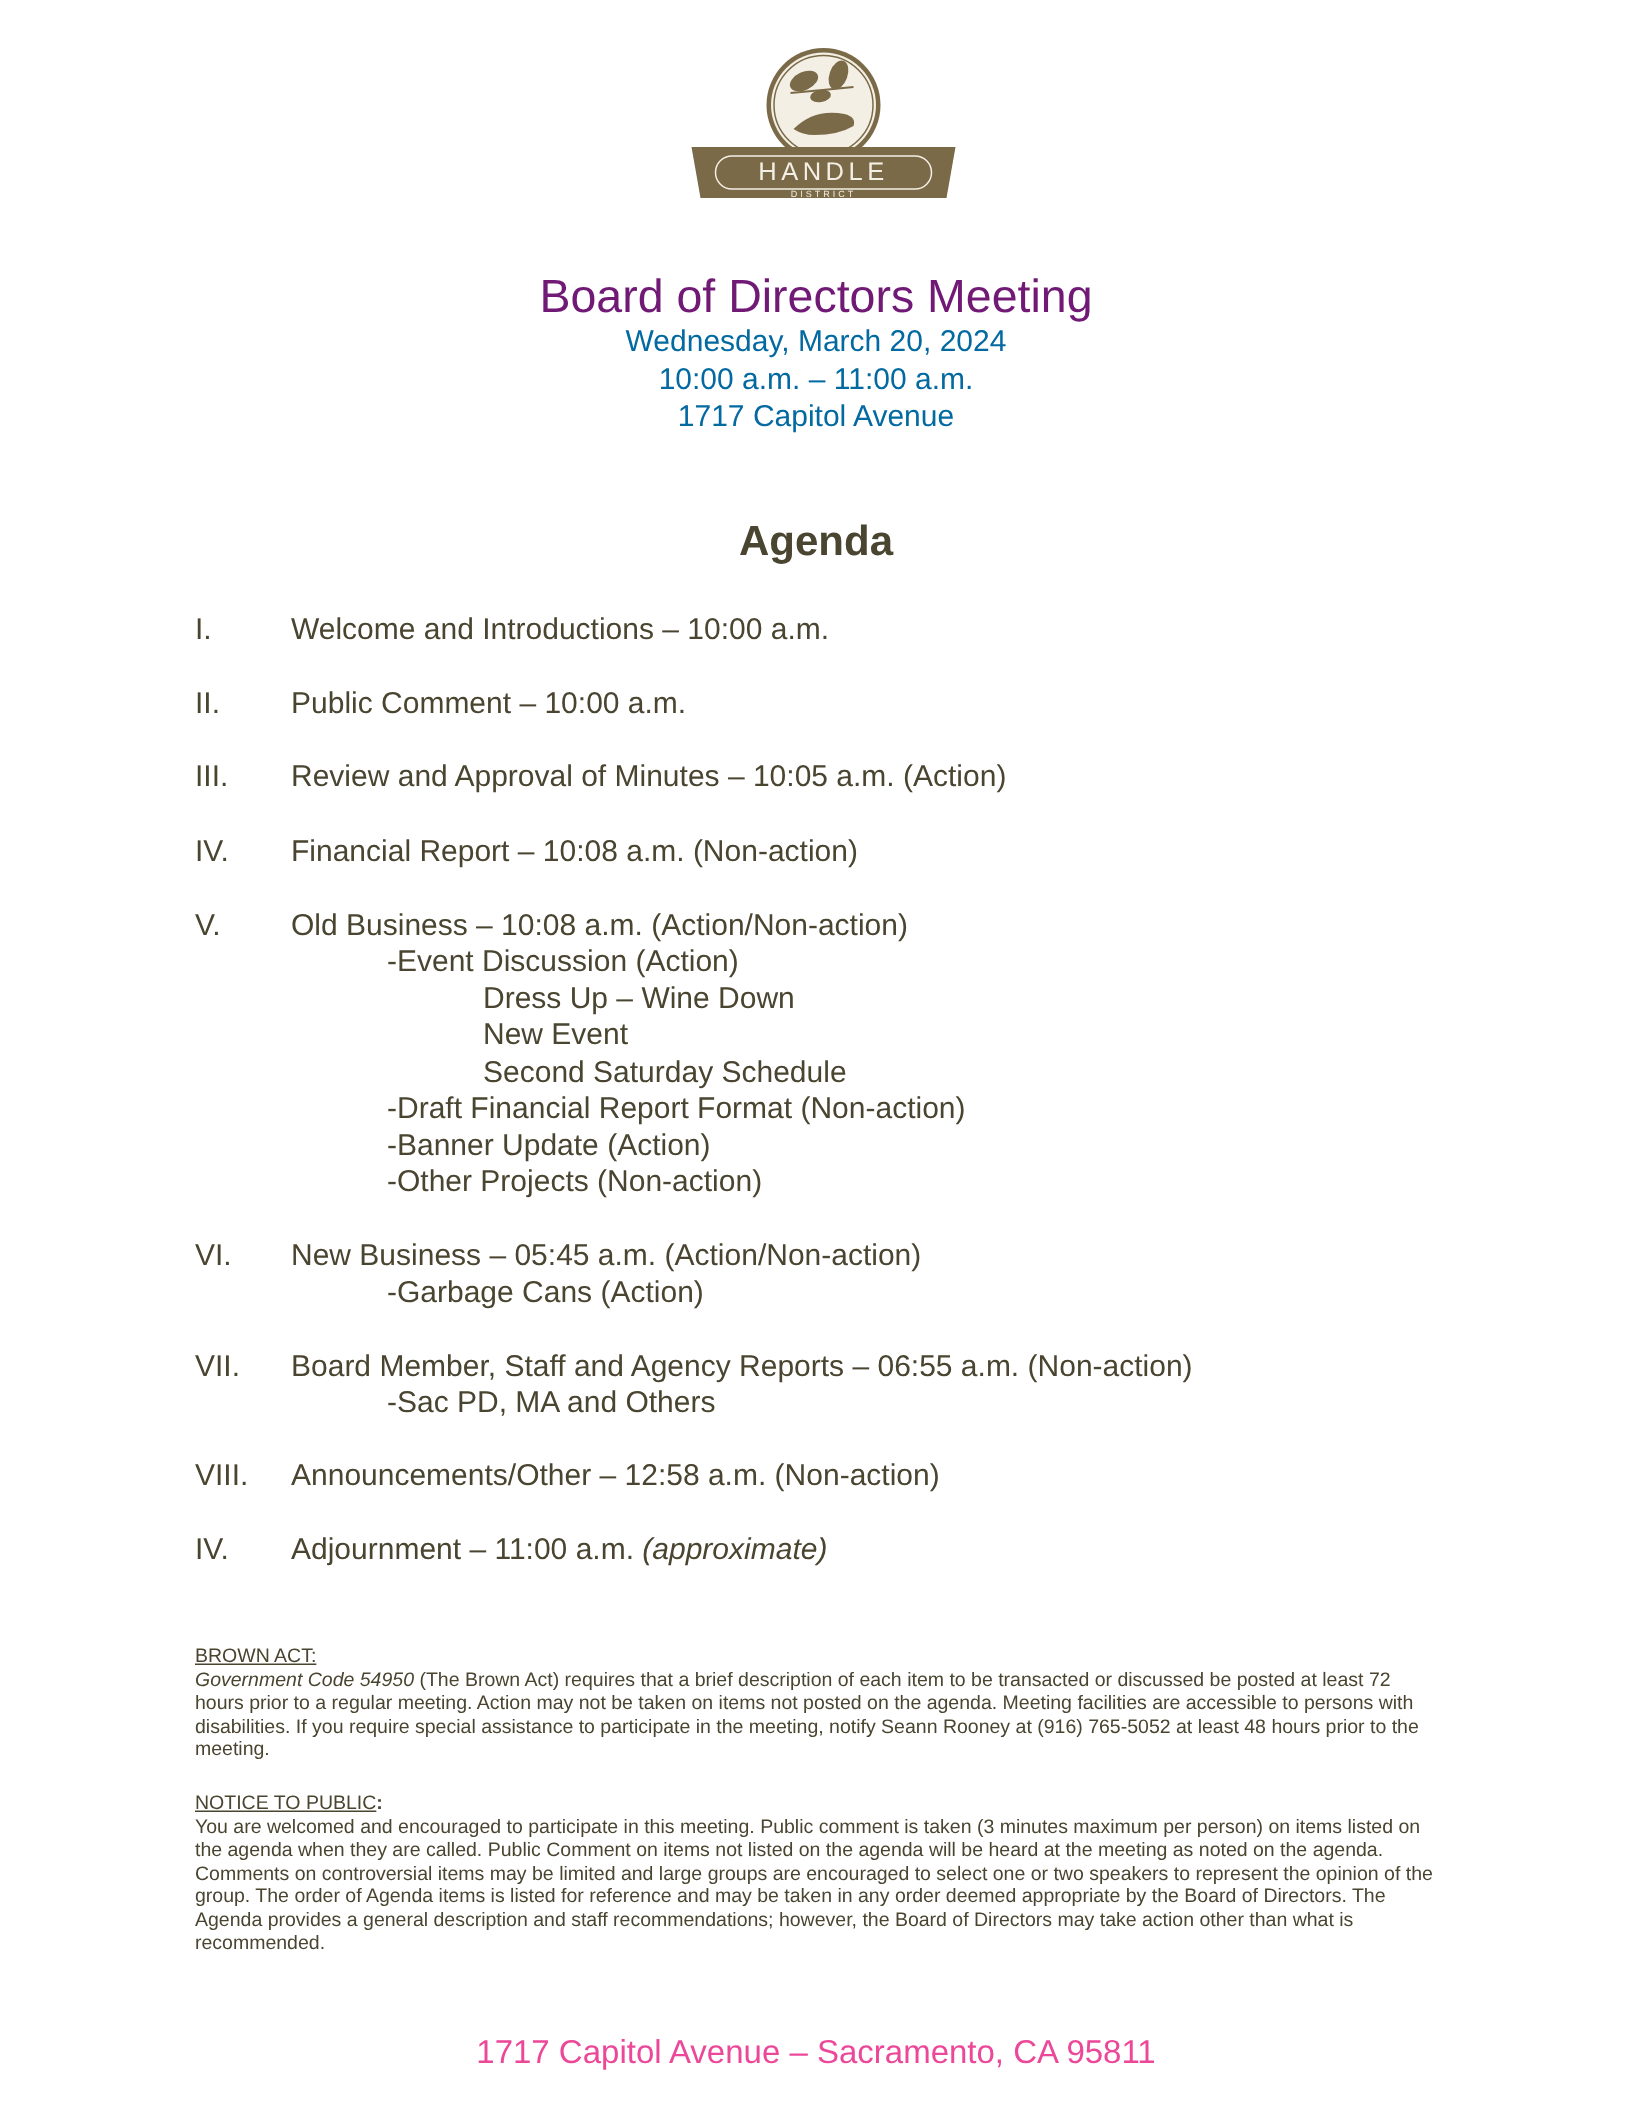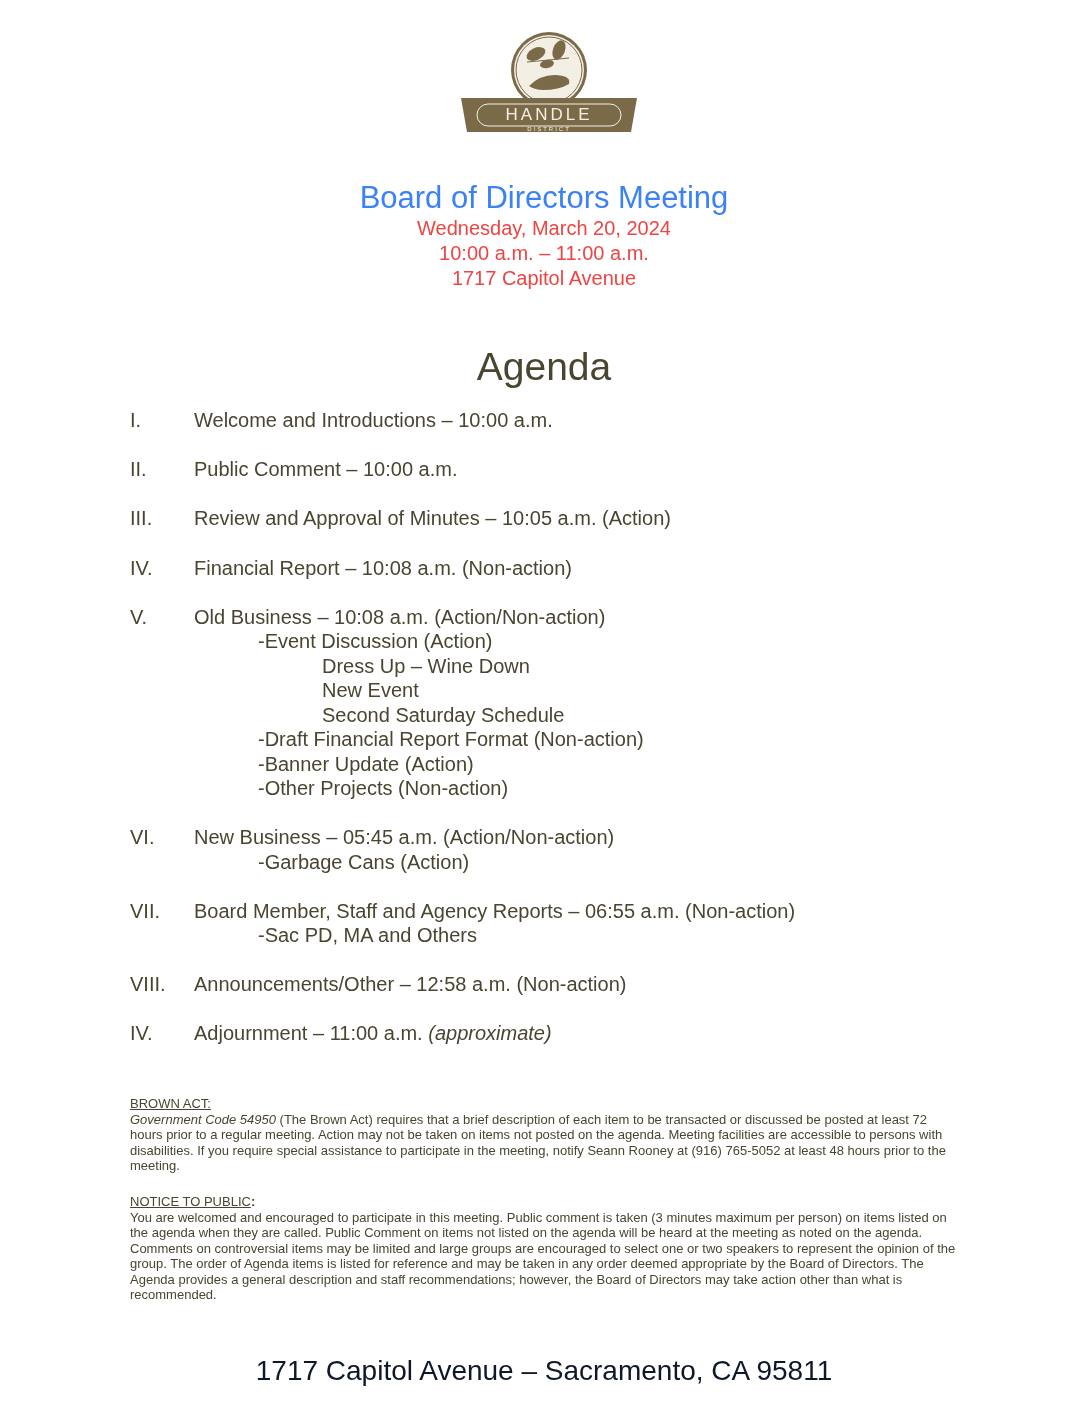--- a/index.html
+++ b/index.html
@@ -1,30 +1,30 @@
 <!DOCTYPE html>
 <html><head>
 <meta charset="utf-8">
 <style>
   html, body { margin: 0; padding: 0; background: #ffffff; }
   body { width: 1088px; height: 1408px; position: relative; overflow: hidden;
          font-family: "Liberation Sans", sans-serif; color: #4a4530; }
   .logo { position: absolute; left: 459px; top: 28px; width: 180px; height: 108px; }
   .center { position: absolute; left: 0; width: 1088px; text-align: center; }
-  .title { top: 180px; font-size: 31px; line-height: 36px; color: #3b82f6; }
-  .sub { font-size: 20px; line-height: 25px; color: #ef4444; }
-  .agenda-h { top: 345px; font-size: 39px; font-weight: normal; color: #4a4530; }
+  .title { top: 180px; font-size: 31px; line-height: 36px; color: #701a75; }
+  .sub { font-size: 20px; line-height: 25px; color: #0369a1; }
+  .agenda-h { top: 345px; font-size: 28px; font-weight: bold; color: #4a4530; }
   .item { position: absolute; font-size: 20px; line-height: 24.5px; color: #4a4530; white-space: nowrap; }
   .num { position: absolute; left: 130px; }
   .lvl0 { left: 194px; }
   .lvl1 { left: 258px; }
   .lvl2 { left: 322px; text-align: right; }
   .notice { position: absolute; left: 130px; width: 830px; font-size: 13px; line-height: 15.5px; color: #4a4530; }
   .notice .head { font-weight: normal; text-decoration: underline; }
-  .footer { top: 1355px; font-size: 28px; color: #0f172a; }
+  .footer { top: 1355px; font-size: 22px; color: #ec4899; }
   em { font-style: italic; }
 </style>
 </head>
 <body>
 
 <svg class="logo" viewBox="0 0 180 108">
   <circle cx="90" cy="42" r="38" fill="#7a6a48"></circle>
   <circle cx="90" cy="42" r="35" fill="#f4efe4"></circle>
   <circle cx="90" cy="42" r="33" fill="none" stroke="#7a6a48" stroke-width="1"></circle>
 

